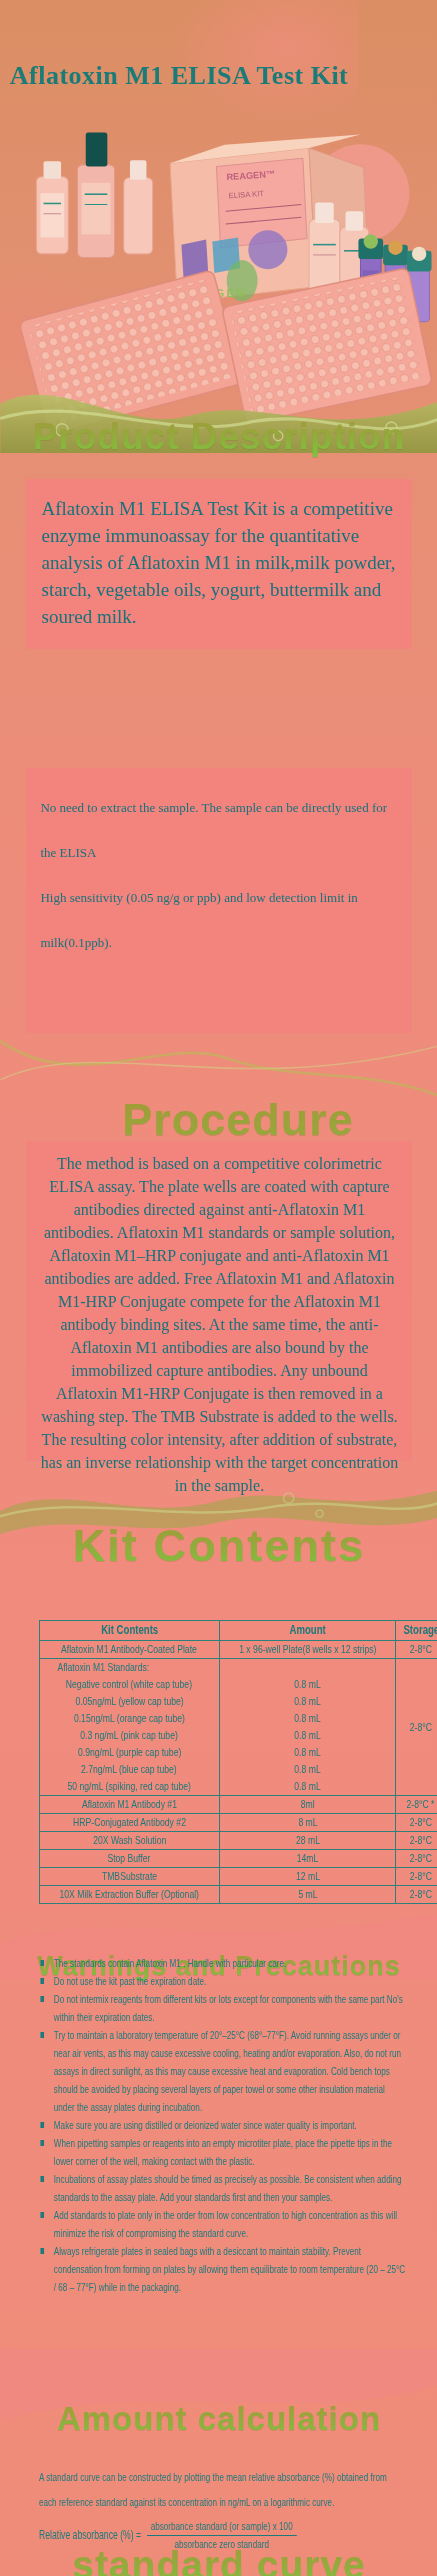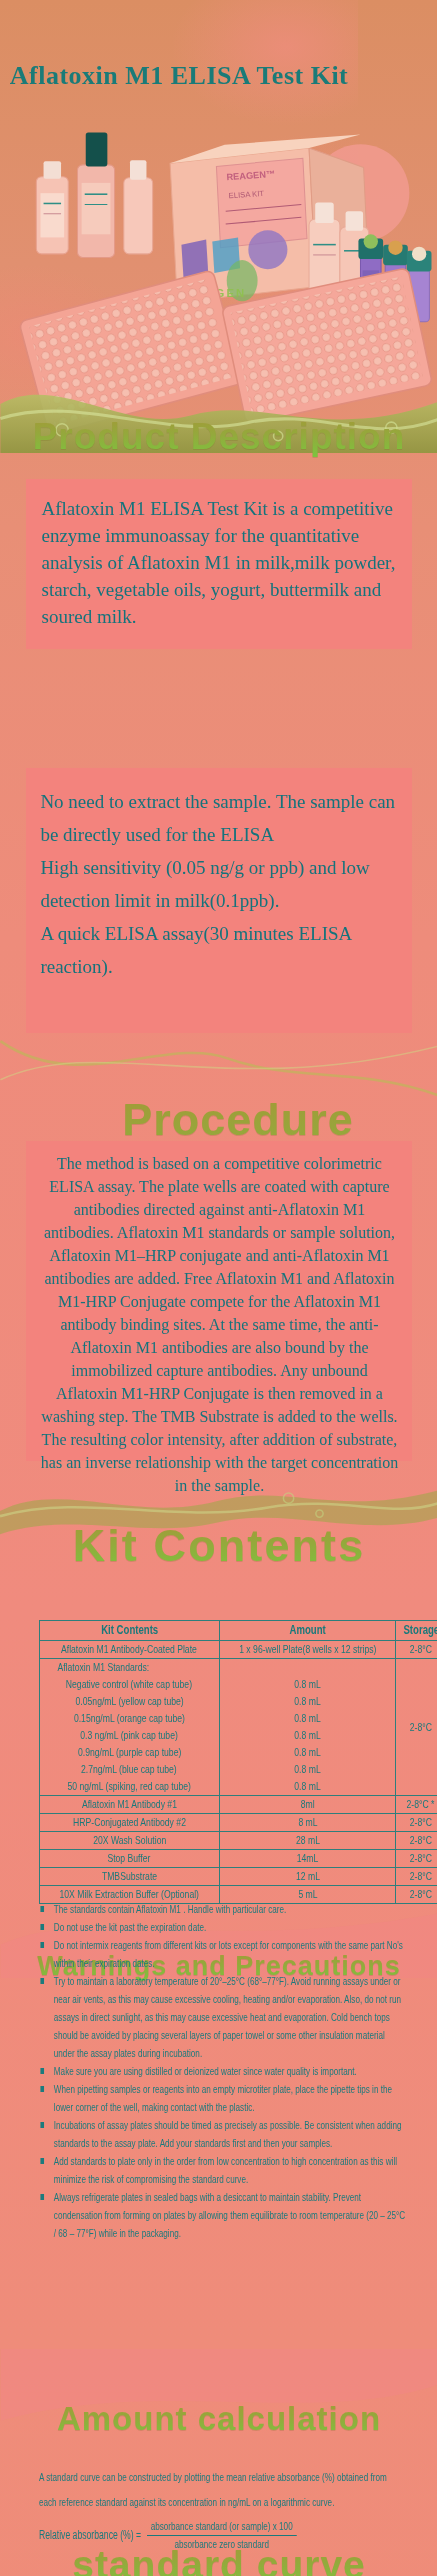--- a/index.html
+++ b/index.html
@@ -26,38 +26,38 @@
   #h-feat{top:720px;font-size:30px;}
   #h-proc{top:1095px;font-size:45px;margin-left:19px;}
   #h-kit{top:1521px;font-size:45px;letter-spacing:2.1px;}
   #h-warn{top:1951px;font-size:27px;}
   #h-result{top:2401px;font-size:33px;}
   #h-curve{top:2543px;font-size:39px;}
   
   .panel{position:absolute;left:26px;width:386px;background:#f3837d;box-sizing:border-box;
     color:#14737c;font-family:"Liberation Serif",serif;}
   #p-desc{top:479px;height:170px;padding:15.5px 15.5px 0 15.5px;font-size:19px;line-height:27px;}
-  #p-feat{top:768px;height:265px;padding:16.5px 11.3px 0 14.4px;font-size:19px;line-height:33px;}
+  #p-feat{top:768px;height:265px;padding:16.5px 11.3px 0 14.4px;font-size:13px;line-height:45px;}
   #p-proc{top:1141px;height:320px;padding:11.3px 13.4px 0 14.4px;font-size:16px;line-height:23px;text-align:center;}
   .panel p{margin:0;}
   
   .deco{position:absolute;left:0;width:438px;pointer-events:none;}
   
   #kit-table{position:absolute;top:1620px;left:39px;width:366px;border-collapse:collapse;
     color:#19797b;}
   #kit-table td{border:1px solid #2e7e7c;text-align:center;height:17px;padding:0 2.1px;}
   #kit-table tr.head td{height:18.5px;}
   #kit-table tr.head .cellc{font-weight:bold;font-size:12px;}
   .cellc{display:inline-block;white-space:nowrap;transform:scaleX(.8);font-size:10.8px;}
   #kit-table td.gi{border-top:none;border-bottom:none;}
   #kit-table td.glabel{text-align:left;padding-left:6.2px;}
   #kit-table col.c1{width:160px;} #kit-table col.c2{width:158px;} #kit-table col.c3{width:48px;}
   
   .cond{transform:scaleX(.72);transform-origin:0 0;width:139%;}
-  #warn-list{position:absolute;top:1900px;left:39px;margin:0;padding:0;width:366px;}
+  #warn-list{position:absolute;top:1954px;left:39px;margin:0;padding:0;width:366px;}
   #warn-list ul{margin:0;padding:0;}
   #warn-list li{list-style:none;position:relative;margin:0;padding-left:20.6px;
     color:#1a7a7d;font-size:11.3px;line-height:18px;}
   #warn-list li::before{content:"";position:absolute;left:1.5px;top:6.2px;width:5.2px;height:5.7px;background:#1c7b7d;}
   
   #result-block{position:absolute;top:2465px;left:39px;width:366px;color:#1a7a7d;}
   #result-block p{margin:0;font-size:11.3px;line-height:25px;}
   .formula{display:flex;align-items:center;margin-top:5.2px;font-size:12px;}
   .frac{display:inline-flex;flex-direction:column;text-align:center;margin-left:8.2px;font-size:11.3px;}
   .frac .num{border-bottom:1px solid #1a7a7d;padding:0 5.2px 2.6px;}
@@ -182,21 +182,20 @@
   </div>
 
   <h2 class="g-head" id="h-desc">Product Description</h2>
   <div class="panel" id="p-desc">
     <p>Aflatoxin M1 ELISA Test Kit is a competitive enzyme immunoassay for the quantitative analysis of Aflatoxin M1 in milk,milk powder, starch, vegetable oils, yogurt, buttermilk and soured milk.</p>
   </div>
 
   <div class="panel" id="p-feat">
       <p class="feat-line">No need to extract the sample. The sample can be directly used for the ELISA</p>
       <p class="feat-line">High sensitivity (0.05 ng/g or ppb) and low detection limit in milk(0.1ppb).</p>
-      <p class="feat-line">A quick ELISA assay(30 minutes ELISA reaction).</p>
     </div>
 
   <svg class="deco" style="top:1018px" width="438" height="90" viewBox="0 0 850 175">
     <path d="M0,45 C150,150 320,35 440,78 C570,125 700,95 850,150" fill="none" stroke="#b7bc55" stroke-width="5" opacity=".6"></path>
     <path d="M0,120 C200,30 430,160 850,55" fill="none" stroke="#d0d883" stroke-width="3" opacity=".5"></path>
   </svg>
 
   <h2 class="g-head" id="h-proc">Procedure Overview</h2>
   <div class="panel" id="p-proc">
     <p>The method is based on a competitive colorimetric ELISA assay. The plate wells are coated with capture antibodies directed against anti-Aflatoxin M1 antibodies. Aflatoxin M1 standards or sample solution, Aflatoxin M1–HRP conjugate and anti-Aflatoxin M1 antibodies are added. Free Aflatoxin M1 and Aflatoxin M1-HRP Conjugate compete for the Aflatoxin M1 antibody binding sites. At the same time, the anti- Aflatoxin M1 antibodies are also bound by the immobilized capture antibodies. Any unbound Aflatoxin M1-HRP Conjugate is then removed in a washing step. The TMB Substrate is added to the wells. The resulting color intensity, after addition of substrate, has an inverse relationship with the target concentration in the sample.</p>

